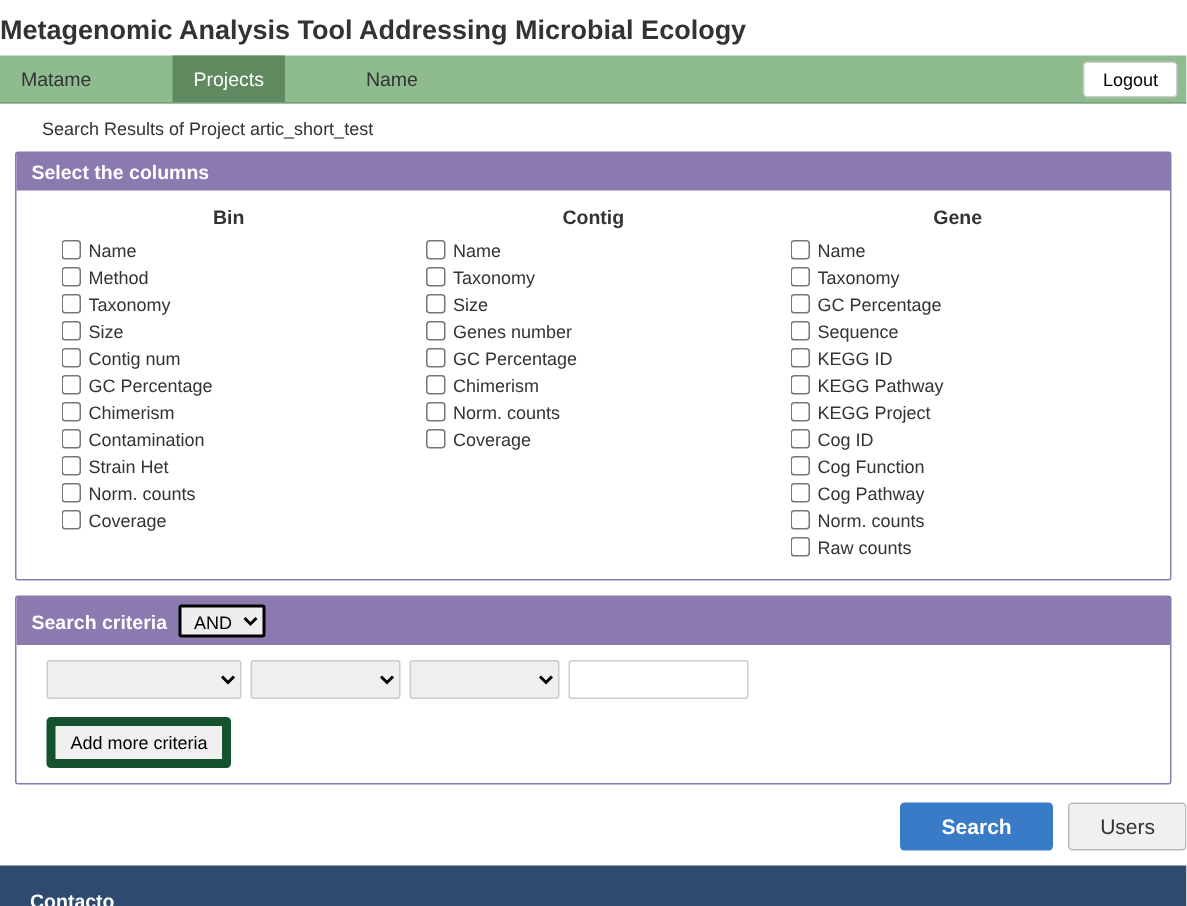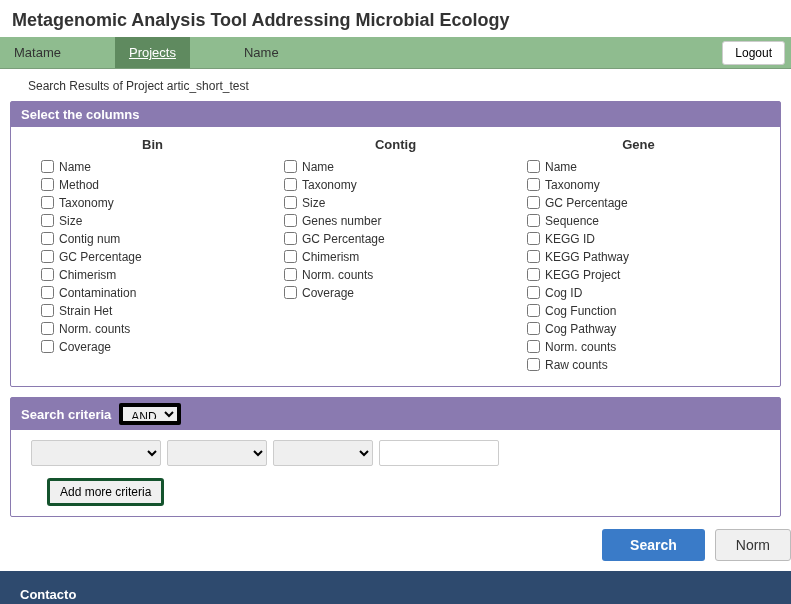--- a/index.html
+++ b/index.html
@@ -1,24 +1,24 @@
 <!DOCTYPE html>
 <html><head>
   <meta charset="utf-8">
   <style>
     * { box-sizing: border-box; margin: 0; padding: 0; }
     body { font-family: Arial, Helvetica, sans-serif; font-size: 13px; background: #fff; color: #333; }
 
     
-    #app-title { font-size: 18px; font-weight: bold; padding: 10px 12px 6px; }
+    #app-title { font-size: 18px; font-weight: bold; padding: 10px 0 6px; }
 
     
     #navbar { background: #8fbc8f; display: flex; align-items: center; padding: 0; border-bottom: 1px solid #7a9e7a; gap: 40px; }
     .nav-tab { padding: 8px 14px; cursor: pointer; font-size: 13px; color: #333; text-decoration: none; }
-    .nav-tab.active { background: #5f8a5f; color: #fff; text-decoration: underline; }
+    .nav-tab.active { background: #5f8a5f; color: #fff; }
     #navbar .spacer { flex: 1; }
     #logout-btn { margin: 3px 6px; padding: 4px 12px; background: #fff; border: 1px solid #ccc; border-radius: 3px; cursor: pointer; font-size: 12px; }
 
     
     #page-subtitle { font-size: 12px; padding: 10px 12px 8px; margin-left: 16px; }
 
     
     .panel { border: 1px solid #8a7ab0; margin: 0 10px 10px; border-radius: 2px; }
     .panel-header { background: #8a7ab0; color: #fff; padding: 5px 10px; font-size: 13px; font-weight: bold; display: flex; align-items: center; gap: 8px; }
     .panel-body { padding: 10px 20px; }
@@ -29,24 +29,24 @@
     .col-group h3 { font-size: 13px; font-weight: bold; margin-bottom: 8px; text-align: center; }
     .checkbox-item { display: flex; align-items: flex-start; gap: 5px; margin-bottom: 4px; font-size: 12px; }
     .checkbox-item input[type=checkbox] { margin: 0; width: 13px; height: 13px; }
 
     
     .criteria-row { display: flex; align-items: center; gap: 6px; margin-bottom: 8px; }
     .criteria-row select { padding: 3px 4px; font-size: 12px; border: 1px solid #ccc; border-radius: 2px; height: 26px; }
     .criteria-row input[type=text] { padding: 3px 6px; font-size: 12px; border: 1px solid #ccc; border-radius: 2px; height: 26px; width: 120px; }
     .criteria-select-wide { width: 130px; }
     .criteria-select-med { width: 100px; }
-    #add-more-btn { padding: 4px 10px; font-size: 12px; background: #f0f0f0; border: 3px solid #14532d; border-radius: 3px; cursor: pointer; margin-top: 4px; margin-left: 16px; }
-
-    
-    .and-select { padding: 2px 4px; font-size: 12px; border: 4px solid #000000; background: #eee; border-radius: 2px; height: 22px; }
+    #add-more-btn { padding: 4px 10px; font-size: 12px; background: #f0f0f0; border: 6px solid #14532d; border-radius: 3px; cursor: pointer; margin-top: 4px; }
+
+    
+    .and-select { padding: 2px 4px; font-size: 12px; border: 2px solid #000000; background: #eee; border-radius: 2px; height: 22px; }
 
     
     #action-row { display: flex; justify-content: flex-end; gap: 10px; margin: 12px 0 6px; }
     #search-btn { padding: 7px 28px; background: #3a7bc8; color: #fff; border: none; border-radius: 3px; cursor: pointer; font-size: 14px; font-weight: bold; }
     #back-btn { padding: 7px 20px; background: #f0f0f0; color: #333; border: 1px solid #bbb; border-radius: 3px; cursor: pointer; font-size: 14px; }
 
     
     #footer { background: #2e4a6e; color: #ccc; padding: 16px 20px; margin-top: 10px; }
     #footer h4 { color: #fff; font-size: 13px; margin-bottom: 6px; }
   </style>
@@ -232,19 +232,19 @@
         <option value=""></option>
       </select>
       <input type="text" value="" style="">
     </div>
     <button id="add-more-btn">Add more criteria</button>
   </div>
 </div>
 
 <div id="action-row">
   <button id="search-btn">Search</button>
-  <button id="back-btn">Norm</button>
+  <button id="back-btn">Users</button>
 </div>
 
 <footer id="footer">
   <h4>Contacto</h4>
 
 </footer>
 
 </body></html>

